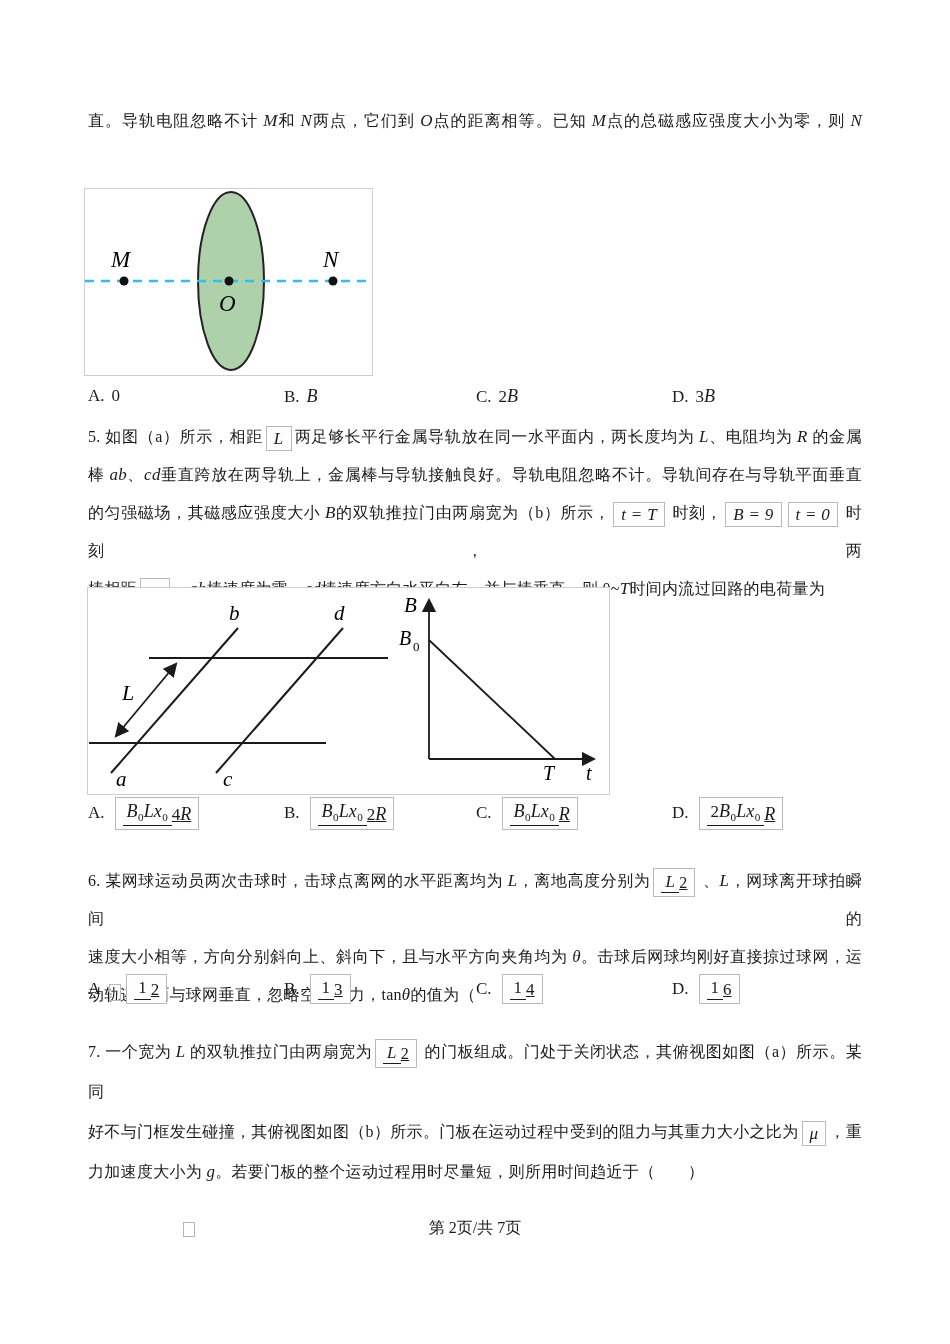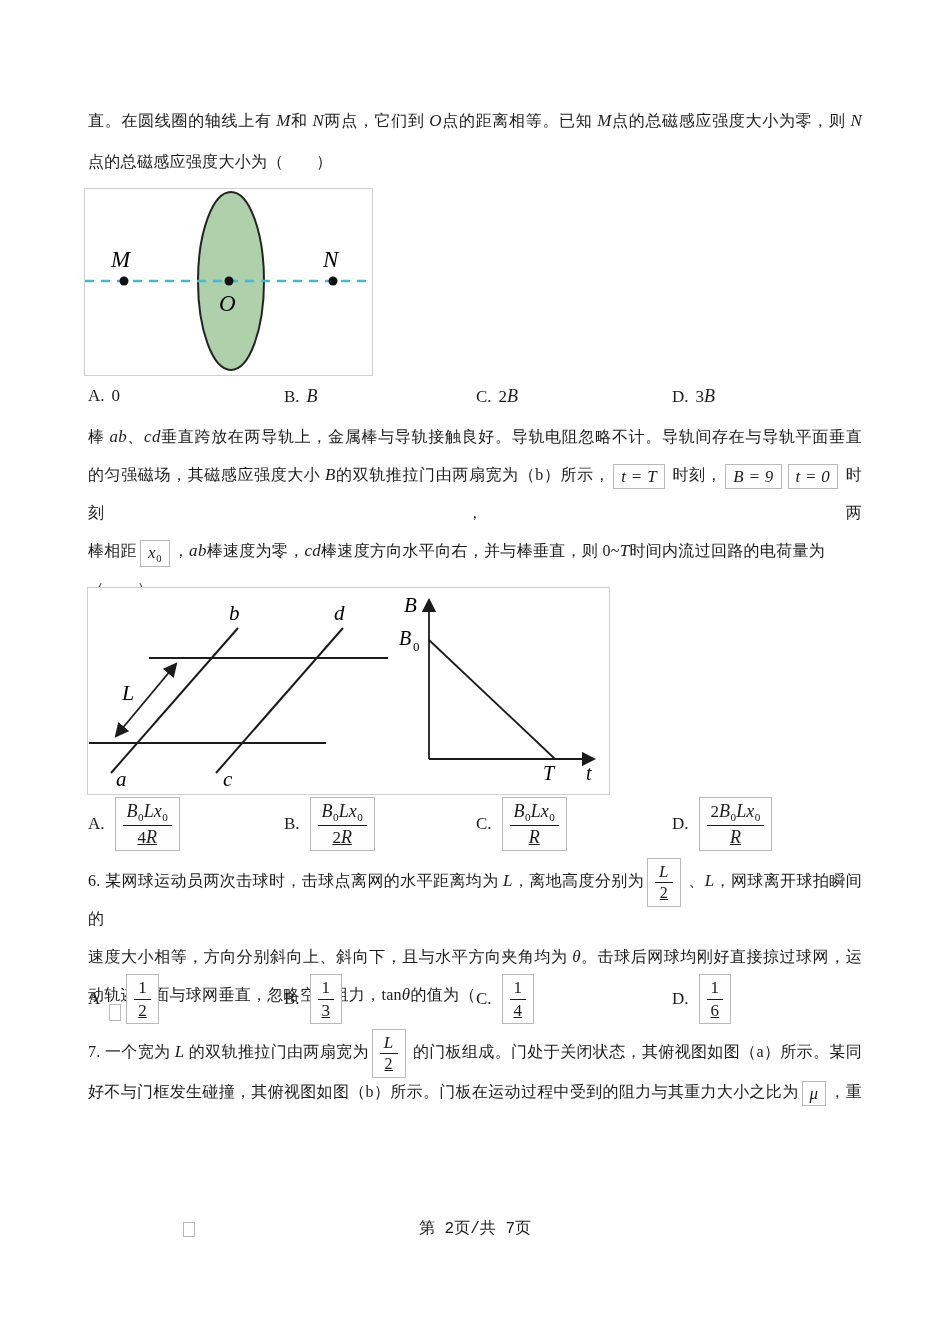--- a/index.html
+++ b/index.html
@@ -8,44 +8,43 @@
   .page{position:absolute;inset:0;}
   .para{position:absolute;left:88px;width:774px;}
   .tline{font-size:16px;letter-spacing:0.3px;}
   .just{text-align:justify;text-align-last:justify;}
   .mi{font-style:italic;font-family:"Liberation Serif",serif;font-size:1.06em;}
   .msub{font-size:0.62em;font-style:normal;vertical-align:-0.35em;padding-left:0.5px;}
   .box{display:inline-block;border:1px solid #b9b9b9;padding:1px 7px;margin:0 3px;
        line-height:1.25;background:#fefefe;vertical-align:-2px;}
   .ebox{display:inline-block;width:10px;height:15px;border:1px solid #bbbbbb;
         vertical-align:-4px;margin:0 2px;}
-  .frac{display:inline-flex;flex-direction:column;align-items:center;text-align:center;
+  .frac{display:inline-flex;flex-direction:row;align-items:center;text-align:center;
         vertical-align:middle;line-height:1.15;justify-content:center;}
   .frac .fr-num{display:block;padding:0 4px 1px;border-bottom:1.3px solid #1b1b1b;}
   .frac .fr-den{display:block;padding-top:1px;text-decoration:underline;}
   .frac.box{padding:3px 7px;}
   .tline .frac.box{margin:-13px 3px;}
   .optrow{position:absolute;left:88px;width:774px;height:60px;}
   .opt{position:absolute;display:flex;align-items:center;font-size:17px;}
   .opt .optlabel{margin-right:7px;}
   .figbox{position:absolute;border:1px solid #cfcfcf;background:#ffffff;}
-  .footer{position:absolute;left:0;width:950px;top:1218px;text-align:center;font-size:16px;font-family:Liberation Mono, monospace;}
+  .footer{position:absolute;left:0;width:950px;top:1218px;text-align:center;font-size:16px;}
   .footer-ebox{position:absolute;left:183px;top:1222px;width:10px;height:13px;
         border:1px solid #b5b5b5;}
   svg text{font-family:"Liberation Serif",serif;}
   svg .it{font-style:italic;}
 </style>
 </head>
 <body>
 
 <div class="page">
 
   <div class="para" style="top:100px">
-    <div class="tline just" style="line-height:41px"><span>直。在圆线圈的轴线上有 </span><span class="mi">M</span><span>和 </span><span class="mi">N</span><span>两点，它们到 </span><span class="mi">O</span><span>点的距离相等。已知 </span><span class="mi">M</span><span>点的总磁感应强度大小为零，则 </span><span class="mi">N</span></div>
-    <div class="tline" style="line-height:41px"><span>点的总磁感应强度大小为（　　）</span></div>
+    <div class="tline just" style="line-height:41px"><span>直。导轨电阻忽略不计 </span><span class="mi">M</span><span>和 </span><span class="mi">N</span><span>两点，它们到 </span><span class="mi">O</span><span>点的距离相等。已知 </span><span class="mi">M</span><span>点的总磁感应强度大小为零，则 </span><span class="mi">N</span></div>
   </div>
 
   <div class="figbox" style="left:84px;top:188px;width:287px;height:186px">
     <svg width="287" height="186" viewBox="0 0 287 186">
       <ellipse cx="146" cy="92" rx="33" ry="89" fill="#aed0ab" stroke="#232323" stroke-width="2"></ellipse>
       <line x1="0" y1="92" x2="287" y2="92" stroke="#41b9dd" stroke-width="2.4" stroke-dasharray="9 7"></line>
       <circle cx="39" cy="92" r="4.5" fill="#111"></circle>
       <circle cx="144" cy="92" r="4.5" fill="#111"></circle>
       <circle cx="248" cy="92" r="4.5" fill="#111"></circle>
       <text x="26" y="78" font-size="23" class="it">M</text>
@@ -67,20 +66,21 @@
         <span class="optlabel">C.</span>
         <span><span>2</span><span class="mi">B</span></span>
       </div>
     <div class="opt" style="left:584px">
         <span class="optlabel">D.</span>
         <span><span>3</span><span class="mi">B</span></span>
       </div>
   </div>
 
   <div class="para" style="top:418px">
+    <div class="tline just" style="line-height:38px"><span>5. 如图（a）所示，相距</span><span class="box mi">L</span><span>两足够长平行金属导轨放在同一水平面内，两长度均为 </span><span class="mi">L</span><span>、电阻均为 </span><span class="mi">R</span><span> 的金属</span></div>
     <div class="tline just" style="line-height:38px"><span>棒 </span><span class="mi">ab</span><span>、</span><span class="mi">cd</span><span>垂直跨放在两导轨上，金属棒与导轨接触良好。导轨电阻忽略不计。导轨间存在与导轨平面垂直</span></div>
     <div class="tline just" style="line-height:38px"><span>的匀强磁场，其磁感应强度大小 </span><span class="mi">B</span><span>的双轨推拉门由两扇宽为（b）所示，</span><span class="box mi">t = T</span><span> 时刻，</span><span class="box mi">B = 9</span><span class="box mi">t = 0</span><span> 时刻，两</span></div>
     <div class="tline" style="line-height:38px"><span>棒相距</span><span class="box mi">x<span class="msub">0</span></span><span>，</span><span class="mi">ab</span><span>棒速度为零，</span><span class="mi">cd</span><span>棒速度方向水平向右，并与棒垂直，则 0~</span><span class="mi">T</span><span>时间内流过回路的电荷量为（　　）</span></div>
   </div>
 
   <div class="figbox" style="left:87px;top:587px;width:521px;height:206px">
     <svg width="521" height="206" viewBox="0 0 521 206">
       <defs>
         <marker id="ah" viewBox="0 0 10 10" refX="8.5" refY="5" markerWidth="8" markerHeight="8" orient="auto-start-reverse">
           <path d="M0,0 L10,5 L0,10 z" fill="#1b1b1b"></path>
@@ -182,18 +182,19 @@
           </span></span>
       </div>
   </div>
 
   <div class="para" style="top:1032px">
     <div class="tline just" style="line-height:40px"><span>7. 一个宽为 </span><span class="mi">L</span><span> 的双轨推拉门由两扇宽为</span><span class="frac box">
           <span class="fr-num"><span class="mi">L</span></span>
           <span class="fr-den"><span>2</span></span>
         </span><span> 的门板组成。门处于关闭状态，其俯视图如图（a）所示。某同</span></div>
     <div class="tline just" style="line-height:40px"><span>好不与门框发生碰撞，其俯视图如图（b）所示。门板在运动过程中受到的阻力与其重力大小之比为</span><span class="box mi">μ</span><span>，重</span></div>
+    <div class="tline" style="line-height:40px"><span>力加速度大小为 </span><span class="mi">g</span><span>。若要门板的整个运动过程用时尽量短，则所用时间趋近于（　　）</span></div>
   </div>
 
   <div class="footer-ebox"></div>
   <div class="footer">第 2页/共 7页</div>
 
 </div>
 
 </body></html>

